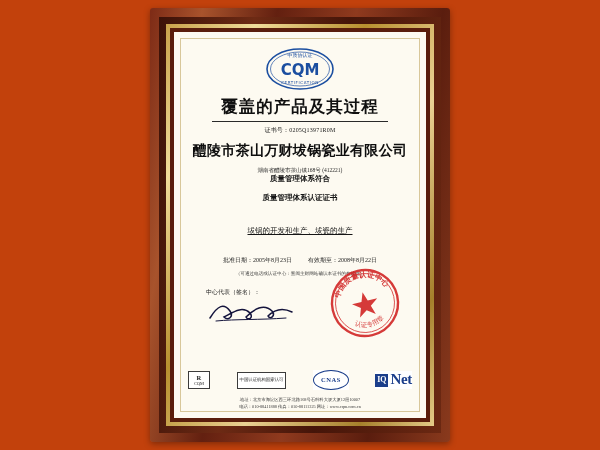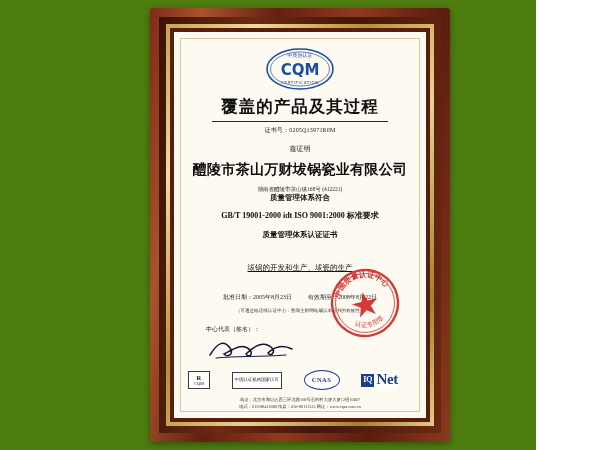--- a/index.html
+++ b/index.html
@@ -10,23 +10,23 @@
   body {
     width: 600px;
     height: 450px;
     font-family: "Liberation Serif", serif;
     overflow: hidden;
   }
 
   
   .stage {
     position: relative;
-    width: 536px;
+    width: 600px;
     height: 450px;
-    background: #4d7c0f;
+    background: #c2410c;
   }
 
   .frame-outer {
     position: absolute;
     left: 150px;
     top: 8px;
     width: 300px;
     height: 434px;
     background: linear-gradient(100deg, #7d2b16 0%, #a8532c 14%, #632010 34%, #8f3a1e 55%, #5a1d0e 78%, #8a3a1d 100%);
     border-radius: 3px;
@@ -207,21 +207,21 @@
     height: 74px;
     transform: rotate(-13deg);
     opacity: 0.88;
   }
   .seal svg { display:block; }
 
   
   .logo-row {
     position: absolute;
     left: 14px;
-    right: 28px;
+    right: 14px;
     bottom: 28px;
     display: flex;
     align-items: center;
     justify-content: space-between;
   }
   .mark {
     border: 1px solid #3b3b3b;
     color: #222;
     font-size: 4.4px;
     line-height: 1.15;
@@ -309,26 +309,24 @@
                     <text x="37" y="28" text-anchor="middle" font-size="15" font-weight="bold" fill="#1b4ea0" font-family="DejaVu Sans, sans-serif">CQM</text>
                     <text x="37" y="37" text-anchor="middle" font-size="4" fill="#1b4ea0" font-family="DejaVu Sans, sans-serif" letter-spacing="0.6">CERTIFICATION</text>
                   </svg>
                 </div>
               </div>
 
               <div class="cert-title">覆盖的产品及其过程</div>
               <div class="title-rule"></div>
               <div class="cert-no">证书号：0205Q13971R0M</div>
 
-              <div class="hereby">兹证明</div>
               <div class="company">醴陵市茶山万财坺锅瓷业有限公司</div>
               <div class="address">湖南省醴陵市茶山镇168号 (412221)</div>
 
               <div class="conform-label">质量管理体系符合</div>
-              <div class="standard">GB/T 19001-2000 idt ISO 9001:2000 标准要求</div>
 
               <div class="scope-label">质量管理体系认证证书</div>
               <div class="scope-text">坺锅的开发和生产、坺瓷的生产</div>
 
               <div class="dates">
                 <span>
                   <span>批准日期：</span><span>2005年8月23日</span>
                 </span>
                 <span>
                   <span>有效期至：</span><span>2008年8月22日</span>

